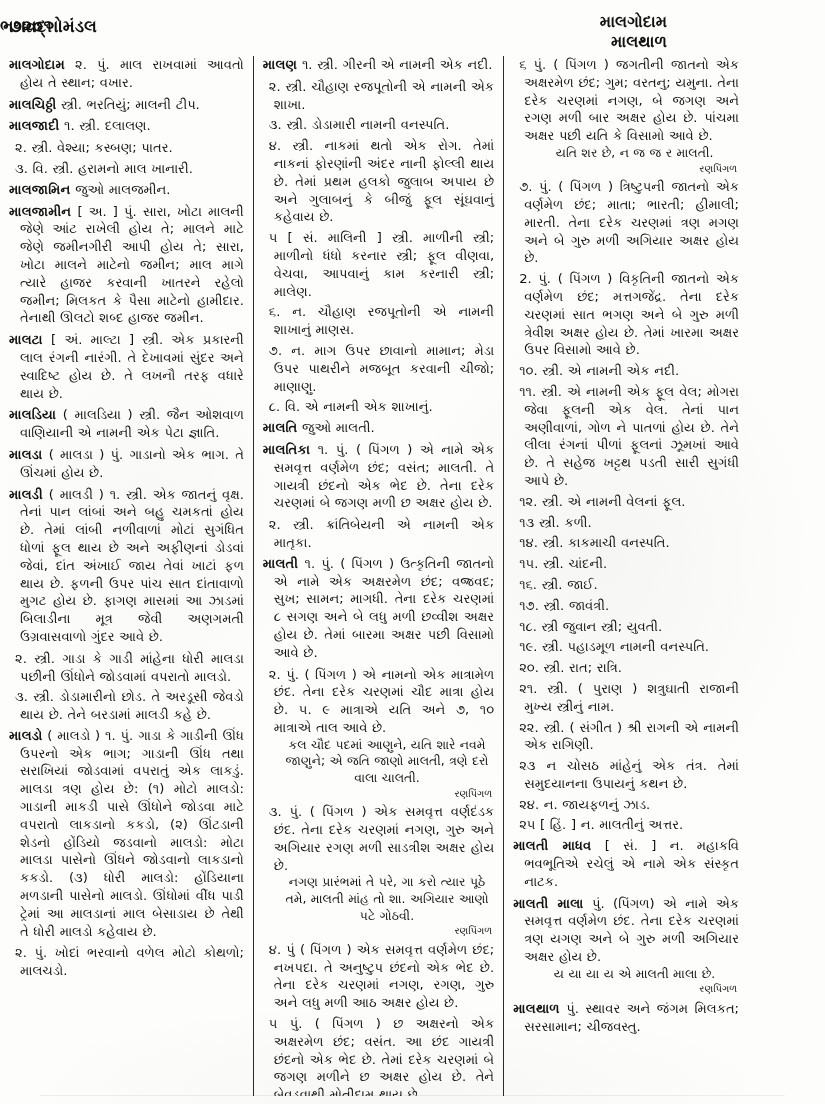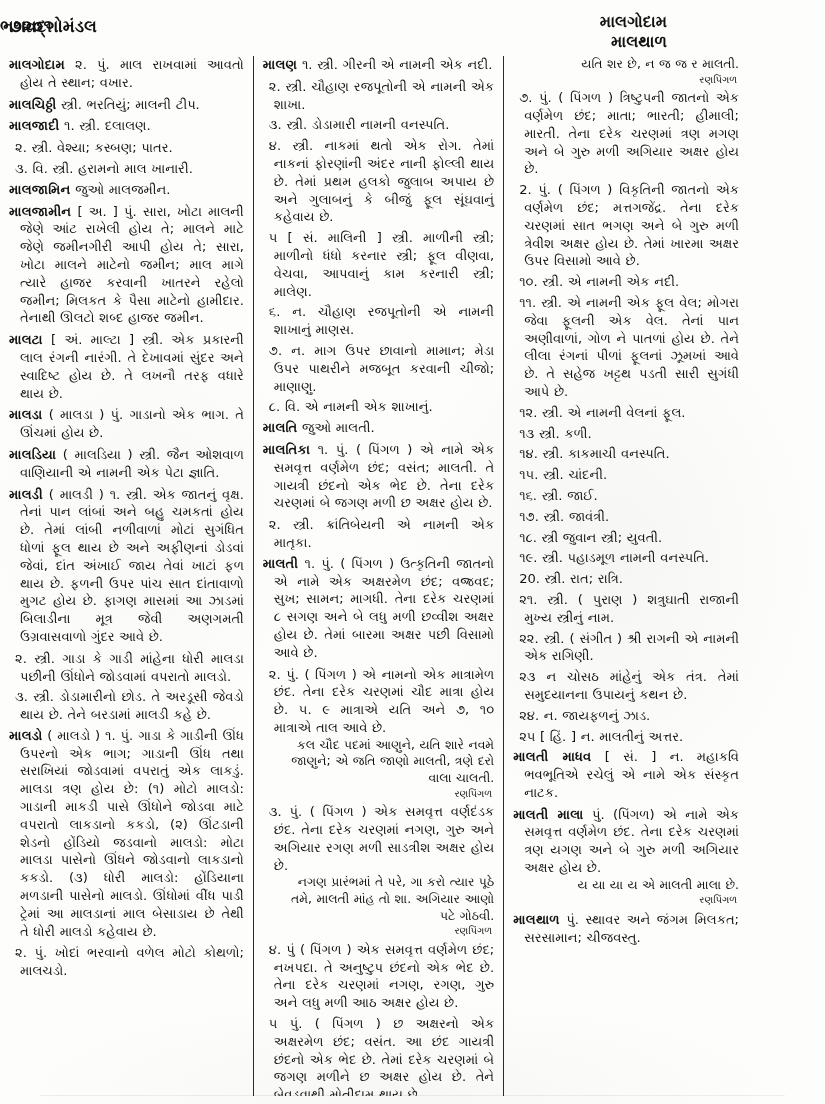--- a/index.html
+++ b/index.html
@@ -101,21 +101,21 @@
   .hw {
     font-weight: bold;
     letter-spacing: 0.2px;
   }
   .quote {
     display: block;
     font-size: 12.4px;
     line-height: 1.34;
     padding-left: 6px;
     text-indent: 0;
-    text-align: right;
+    text-align: center;
     margin-bottom: 0;
   }
   .src {
     display: block;
     text-align: right;
     font-size: 10px;
     margin: 0 2px 3px 0;
     text-indent: 0;
     padding-left: 0;
   }
@@ -147,22 +147,22 @@
   <div id="columns">
     <div class="col col-1">
         <p class="entry"><span class="hw">માલગોદામ</span><span> ૨. પું. માલ રાખવામાં આવતો હોય તે સ્થાન; વખાર.</span></p>
         <p class="entry"><span class="hw">માલચિઠ્ઠી</span><span> સ્ત્રી. ભરતિયું; માલની ટીપ.</span></p>
         <p class="entry"><span class="hw">માલજાદી</span><span> ૧. સ્ત્રી. દલાલણ.</span></p>
         <p class="entry sense"><span>૨. સ્ત્રી. વેશ્યા; કસ્બણ; પાતર.</span></p>
         <p class="entry sense"><span>૩. વિ. સ્ત્રી. હરામનો માલ ખાનારી.</span></p>
         <p class="entry"><span class="hw">માલજામિન</span><span> જુઓ માલજમીન.</span></p>
         <p class="entry"><span class="hw">માલજામીન</span><span> [ અ. ] પું. સારા, ખોટા માલની જેણે આંટ રાખેલી હોય તે; માલને માટે જેણે જમીનગીરી આપી હોય તે; સારા, ખોટા માલને માટેનો જમીન; માલ માગે ત્યારે હાજર કરવાની ખાતરને રહેલો જમીન; મિલકત કે પૈસા માટેનો હામીદાર. તેનાથી ઊલટો શબ્દ હાજર જમીન.</span></p>
         <p class="entry"><span class="hw">માલટા</span><span> [ અં. માલ્ટા ] સ્ત્રી. એક પ્રકારની લાલ રંગની નારંગી. તે દેખાવમાં સુંદર અને સ્વાદિષ્ટ હોય છે. તે લખનૌ તરફ વધારે થાય છે.</span></p>
+        <p class="entry"><span class="hw">માલડિયા</span><span> ( માલડિયા ) સ્ત્રી. જૈન ઓશવાળ વાણિયાની એ નામની એક પેટા જ્ઞાતિ.</span></p>
         <p class="entry"><span class="hw">માલડા</span><span> ( માલડા ) પું. ગાડાનો એક ભાગ. તે ઊંચમાં હોય છે.</span></p>
-        <p class="entry"><span class="hw">માલડિયા</span><span> ( માલડિયા ) સ્ત્રી. જૈન ઓશવાળ વાણિયાની એ નામની એક પેટા જ્ઞાતિ.</span></p>
         <p class="entry"><span class="hw">માલડી</span><span> ( માલડી ) ૧. સ્ત્રી. એક જાતનું વૃક્ષ. તેનાં પાન લાંબાં અને બહુ ચમકતાં હોય છે. તેમાં લાંબી નળીવાળાં મોટાં સુગંધિત ધોળાં ફૂલ થાય છે અને અફીણનાં ડોડવાં જેવાં, દાંત અંખાઈ જાય તેવાં ખાટાં ફળ થાય છે. ફળની ઉપર પાંચ સાત દાંતાવાળો મુગટ હોય છે. ફાગણ માસમાં આ ઝાડમાં બિલાડીના મૂત્ર જેવી અણગમતી ઉગ્રવાસવાળો ગુંદર આવે છે.</span></p>
         <p class="entry sense"><span>૨. સ્ત્રી. ગાડા કે ગાડી માંહેના ધોરી માલડા પછીની ઊંધોને જોડવામાં વપરાતો માલડો.</span></p>
         <p class="entry sense"><span>૩. સ્ત્રી. ડોડામારીનો છોડ. તે અરડૂસી જેવડો થાય છે. તેને બરડામાં માલડી કહે છે.</span></p>
         <p class="entry"><span class="hw">માલડો</span><span> ( માલડો ) ૧. પું. ગાડા કે ગાડીની ઊંધ ઉપરનો એક ભાગ; ગાડાની ઊંધ તથા સરાખિયાં જોડવામાં વપરાતું એક લાકડું. માલડા ત્રણ હોય છે: (૧) મોટો માલડો: ગાડાની માકડી પાસે ઊંધોને જોડવા માટે વપરાતો લાકડાનો કકડો, (૨) ઊંટડાની શેડનો હોંડિયો જડવાનો માલડો: મોટા માલડા પાસેનો ઊંધને જોડવાનો લાકડાનો કકડો. (૩) ધોરી માલડો: હોંડિયાના મ‌ળડાની પાસેનો માલડો. ઊંધોમાં વીંધ પાડી ટ્રેમાં આ માલડાનાં માલ બેસાડાય છે તેથી તે ધોરી માલડો કહેવાય છે.</span></p>
         <p class="entry sense"><span>૨. પું. ખોદાં ભરવાનો વળેલ મોટો કોથળો; માલચડો.</span></p>
       </div>
     <div class="col col-2">
         <p class="entry"><span class="hw">માલણ</span><span> ૧. સ્ત્રી. ગીરની એ નામની એક નદી.</span></p>
         <p class="entry sense"><span>૨. સ્ત્રી. ચૌહાણ રજપૂતોની એ નામની એક શાખા.</span></p>
         <p class="entry sense"><span>૩. સ્ત્રી. ડોડામારી નામની વનસ્પતિ.</span></p>
@@ -174,34 +174,34 @@
         <p class="entry"><span class="hw">માલતિ</span><span> જુઓ માલતી.</span></p>
         <p class="entry"><span class="hw">માલતિકા</span><span> ૧. પું. ( પિંગળ ) એ નામે એક સમવૃત્ત વર્ણમેળ છંદ; વસંત; માલતી. તે ગાયત્રી છંદનો એક ભેદ છે. તેના દરેક ચરણમાં બે જગણ મળી છ અક્ષર હોય છે.</span></p>
         <p class="entry sense"><span>૨. સ્ત્રી. ક્રાંતિબેયની એ નામની એક માતૃકા.</span></p>
         <p class="entry"><span class="hw">માલતી</span><span> ૧. પું. ( પિંગળ ) ઉત્કૃતિની જાતનો એ નામે એક અક્ષરમેળ છંદ; વજ્રવદ; સુખ; સામન; માગધી. તેના દરેક ચરણમાં ૮ સગણ અને બે લધુ મળી છવ્વીશ અક્ષર હોય છે. તેમાં બારમા અક્ષર પછી વિસામો આવે છે.</span></p>
         <p class="entry sense"><span>૨. પું. ( પિંગળ ) એ નામનો એક માત્રામેળ છંદ. તેના દરેક ચરણમાં ચૌદ માત્રા હોય છે. ૫. ૯ માત્રાએ યતિ અને ૭, ૧૦ માત્રાએ તાલ આવે છે.</span><span class="quote">કલ ચૌદ પદમાં આણુને, યતિ શારે નવમે જાણુને; એ જતિ જાણો માલતી, ત્રણે દરો વાલા ચાલતી.</span><span class="src">રણપિંગળ</span></p>
         <p class="entry sense"><span>૩. પું. ( પિંગળ ) એક સમવૃત્ત વર્ણદંડક છંદ. તેના દરેક ચરણમાં નગણ, ગુરુ અને અગિયાર રગણ મળી સાડત્રીશ અક્ષર હોય છે.</span><span class="quote">નગણ પ્રારંભમાં તે પરે, ગા કરો ત્યાર પૂઠે તમે, માલતી માંહ તો શા. અગિયાર આણો પટે ગોઠવી.</span><span class="src">રણપિંગળ</span></p>
         <p class="entry sense"><span>૪. પું ( પિંગળ ) એક સમવૃત્ત વર્ણમેળ છંદ; નખપદા. તે અનુષ્ટુપ છંદનો એક ભેદ છે. તેના દરેક ચરણમાં નગણ, રગણ, ગુરુ અને લધુ મળી આઠ અક્ષર હોય છે.</span></p>
         <p class="entry sense"><span>૫ પું. ( પિંગળ ) છ અક્ષરનો એક અક્ષરમેળ છંદ; વસંત. આ છંદ ગાયત્રી છંદનો એક ભેદ છે. તેમાં દરેક ચરણમાં બે જગણ મળીને છ અક્ષર હોય છે. તેને બેવડવાથી મોતીદામ થાય છે.</span><span class="quote">જજ માલતી થાય.</span><span class="src">રણપિંગળ</span></p>
       </div>
     <div class="col col-3">
-        <p class="entry sense"><span class="quote">યતિ શર છે, ન જ જ ર માલતી.</span><span class="src">રણપિંગળ</span></p>
+        <p class="entry sense"><span>૬ પું. ( પિંગળ ) જગતીની જાતનો એક અક્ષરમેળ છંદ; ગુમ; વરતનુ; યમુના. તેના દરેક ચરણમાં નગણ, બે જગણ અને રગણ મળી બાર અક્ષર હોય છે. પાંચમા અક્ષર પછી યતિ કે વિસામો આવે છે.</span><span class="quote">યતિ શર છે, ન જ જ ર માલતી.</span><span class="src">રણપિંગળ</span></p>
         <p class="entry sense"><span>૭. પું. ( પિંગળ ) ત્રિષ્ટુપની જાતનો એક વર્ણમેળ છંદ; માતા; ભારતી; હીમાલી; મારતી. તેના દરેક ચરણમાં ત્રણ મગણ અને બે ગુરુ મળી અગિયાર અક્ષર હોય છે.</span></p>
         <p class="entry sense"><span>2. પું. ( પિંગળ ) વિકૃતિની જાતનો એક વર્ણમેળ છંદ; મત્તગજેંદ્ર. તેના દરેક ચરણમાં સાત ભગણ અને બે ગુરુ મળી ત્રેવીશ અક્ષર હોય છે. તેમાં ખારમા અક્ષર ઉપર વિસામો આવે છે.</span></p>
         <p class="entry sense"><span>૧૦. સ્ત્રી. એ નામની એક નદી.</span></p>
         <p class="entry sense"><span>૧૧. સ્ત્રી. એ નામની એક ફૂલ વેલ; મોગરા જેવા ફૂલની એક વેલ. તેનાં પાન અણીવાળાં, ગોળ ને પાતળાં હોય છે. તેને લીલા રંગનાં પીળાં ફૂલનાં ઝૂમખાં આવે છે. તે સહેજ ખટ્ટથ પડતી સારી સુગંધી આપે છે.</span></p>
         <p class="entry sense"><span>૧૨. સ્ત્રી. એ નામની વેલનાં ફૂલ.</span></p>
         <p class="entry sense"><span>૧૩ સ્ત્રી. કળી.</span></p>
         <p class="entry sense"><span>૧૪. સ્ત્રી. કાકમાચી વનસ્પતિ.</span></p>
         <p class="entry sense"><span>૧૫. સ્ત્રી. ચાંદની.</span></p>
         <p class="entry sense"><span>૧૬. સ્ત્રી. જાઈ.</span></p>
         <p class="entry sense"><span>૧૭. સ્ત્રી. જાવંત્રી.</span></p>
         <p class="entry sense"><span>૧૮. સ્ત્રી જુવાન સ્ત્રી; યુવતી.</span></p>
         <p class="entry sense"><span>૧૯. સ્ત્રી. પહાડમૂળ નામની વનસ્પતિ.</span></p>
-        <p class="entry sense"><span>20. સ્ત્રી. રાત; રાત્રિ.</span></p>
+        <p class="entry sense"><span>૨૦. સ્ત્રી. રાત; રાત્રિ.</span></p>
         <p class="entry sense"><span>૨૧. સ્ત્રી. ( પુરાણ ) શત્રુઘાતી રાજાની મુખ્ય સ્ત્રીનું નામ.</span></p>
         <p class="entry sense"><span>૨૨. સ્ત્રી. ( સંગીત ) શ્રી રાગની એ નામની એક રાગિણી.</span></p>
         <p class="entry sense"><span>૨૩ ન ચોસઠ માંહેનું એક તંત્ર. તેમાં સમુદયાનના ઉપાયનું કથન છે.</span></p>
         <p class="entry sense"><span>૨૪. ન. જાયફળનું ઝાડ.</span></p>
         <p class="entry sense"><span>૨૫ [ હિં. ] ન. માલતીનું અત્તર.</span></p>
         <p class="entry"><span class="hw">માલતી માધવ</span><span> [ સં. ] ન. મહાકવિ ભવભૂતિએ રચેલું એ નામે એક સંસ્કૃત નાટક.</span></p>
         <p class="entry"><span class="hw">માલતી માલા</span><span> પું. (પિંગળ) એ નામે એક સમવૃત્ત વર્ણમેળ છંદ. તેના દરેક ચરણમાં ત્રણ યગણ અને બે ગુરુ મળી અગિયાર અક્ષર હોય છે.</span><span class="quote">ય યા યા ય એ માલતી માલા છે.</span><span class="src">રણપિંગળ</span></p>
         <p class="entry"><span class="hw">માલથાળ</span><span> પું. સ્થાવર અને જંગમ મિલકત; સરસામાન; ચીજવસ્તુ.</span></p>
       </div>
   </div>

